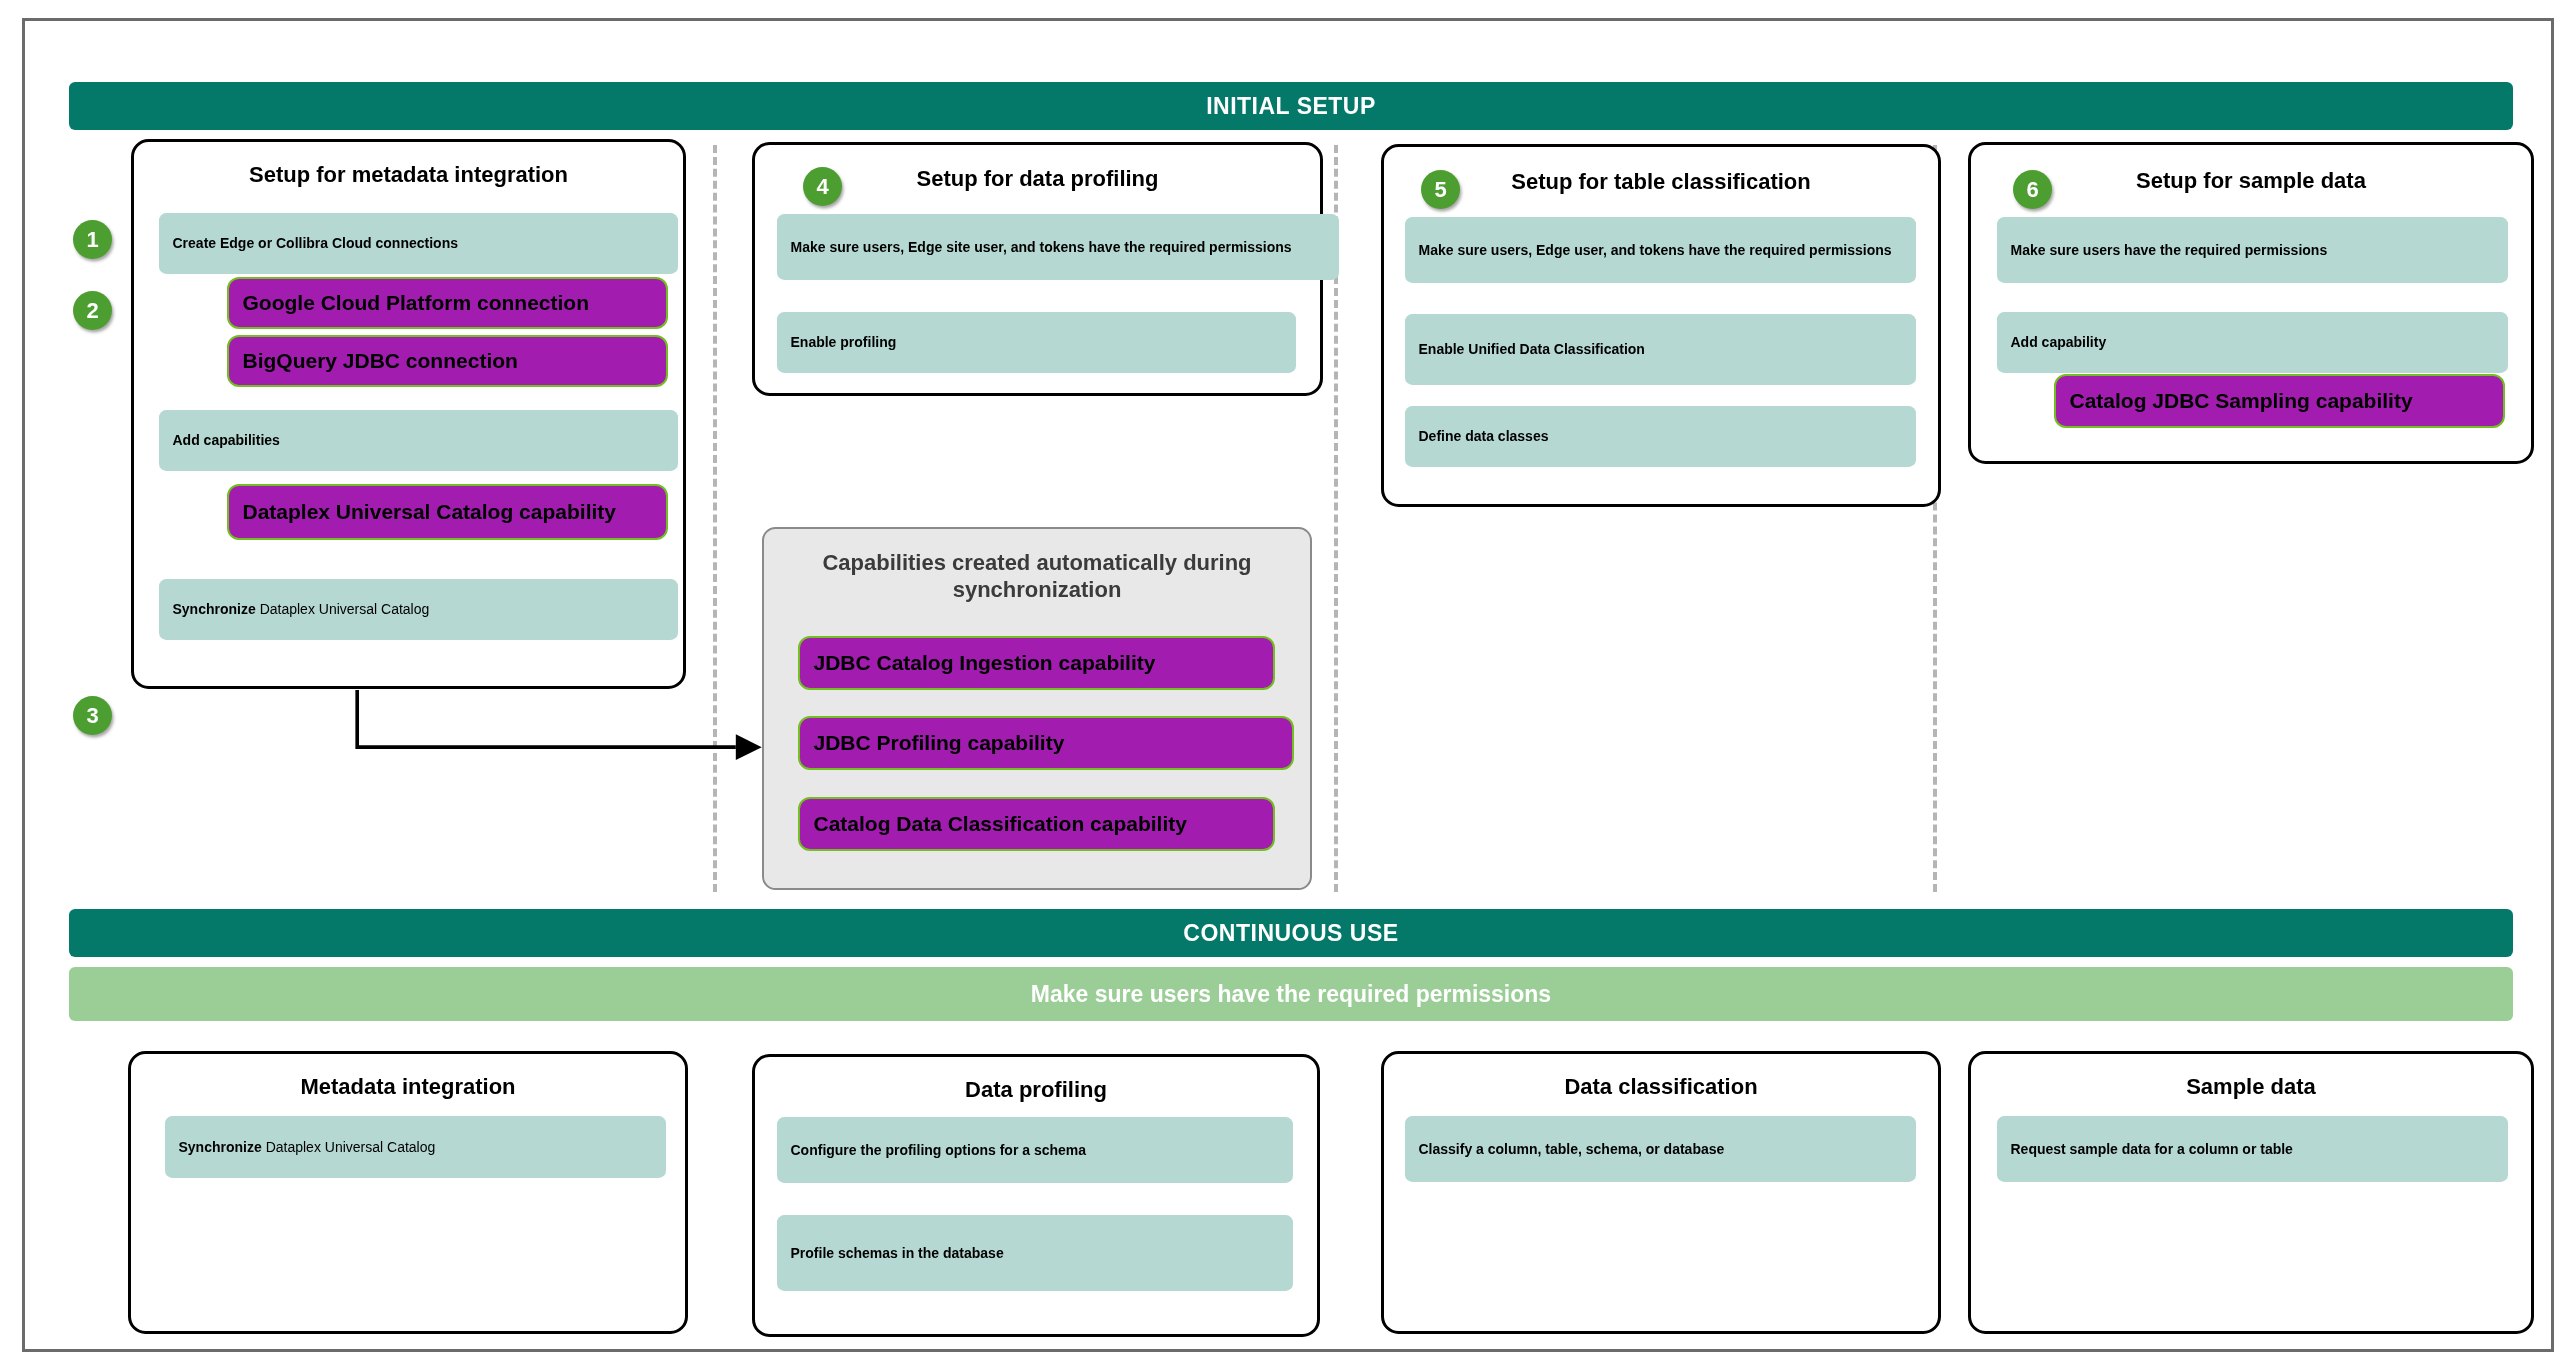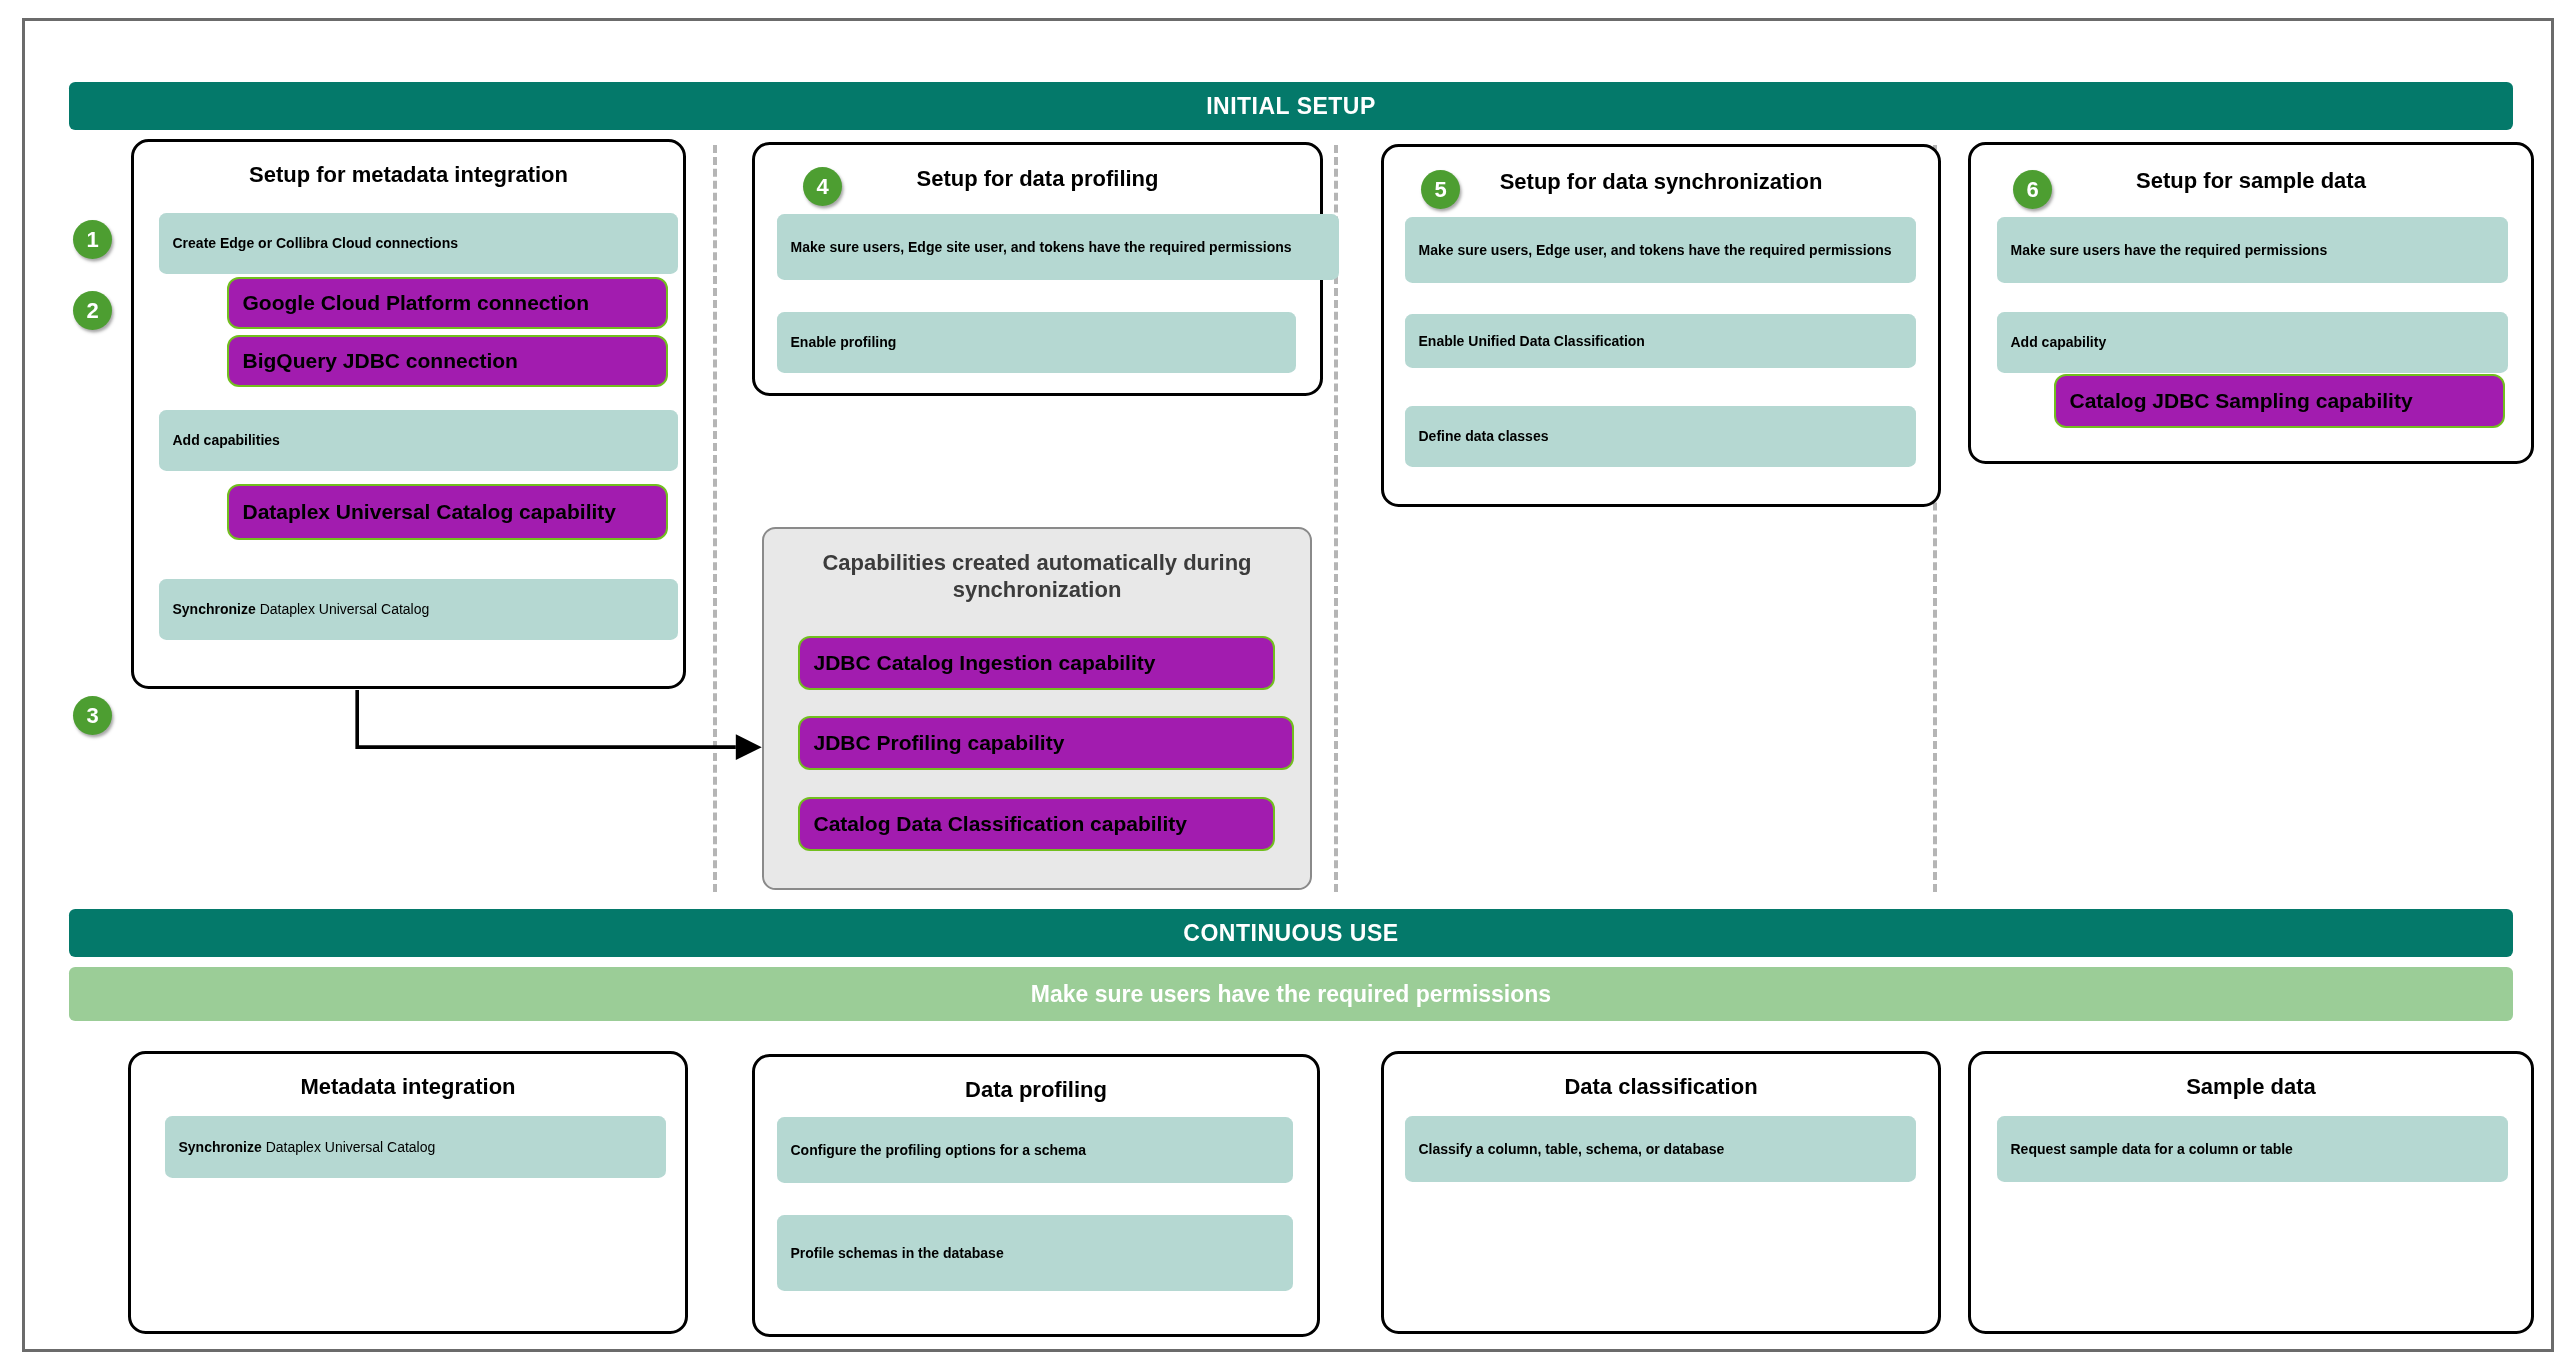--- a/index.html
+++ b/index.html
@@ -129,26 +129,26 @@
   <div class="chip" style="left:752px;top:291px;width:519px;height:61px;">Enable profiling</div>
 
   <div class="panel" style="left:737px;top:506px;width:550px;height:363px;">
     <div class="panel-title" style="top:21px;">Capabilities created automatically during synchronization</div>
   </div>
   <div class="gchip" style="left:773px;top:615px;width:477px;height:54px;">JDBC Catalog Ingestion capability</div>
   <div class="gchip" style="left:773px;top:695px;width:496px;height:54px;">JDBC Profiling capability</div>
   <div class="gchip" style="left:773px;top:776px;width:477px;height:54px;">Catalog Data Classification capability</div>
 
   <div class="card" style="left:1356px;top:123px;width:560px;height:363px;">
-    <div class="card-title" style="top:22px;">Setup for data synchronization</div>
+    <div class="card-title" style="top:22px;">Setup for table classification</div>
   </div>
   <div class="badge" style="left:1396px;top:149px;">5</div>
 
   <div class="chip" style="left:1380px;top:196px;width:511px;height:66px;">Make sure users, Edge user, and tokens have the required permissions</div>
-  <div class="chip" style="left:1380px;top:293px;width:511px;height:54px;">Enable  Unified Data Classification</div>
+  <div class="chip" style="left:1380px;top:293px;width:511px;height:71px;">Enable  Unified Data Classification</div>
   <div class="chip" style="left:1380px;top:385px;width:511px;height:61px;">Define data classes</div>
 
   <div class="card" style="left:1943px;top:121px;width:566px;height:322px;">
     <div class="card-title" style="top:23px;">Setup for sample data</div>
   </div>
   <div class="badge" style="left:1988px;top:149px;">6</div>
 
   <div class="chip" style="left:1972px;top:196px;width:511px;height:66px;">Make sure users have the required permissions</div>
   <div class="chip" style="left:1972px;top:291px;width:511px;height:61px;">Add capability</div>
   <div class="gchip" style="left:2029px;top:353px;width:451px;height:54px;">Catalog JDBC Sampling capability</div>

